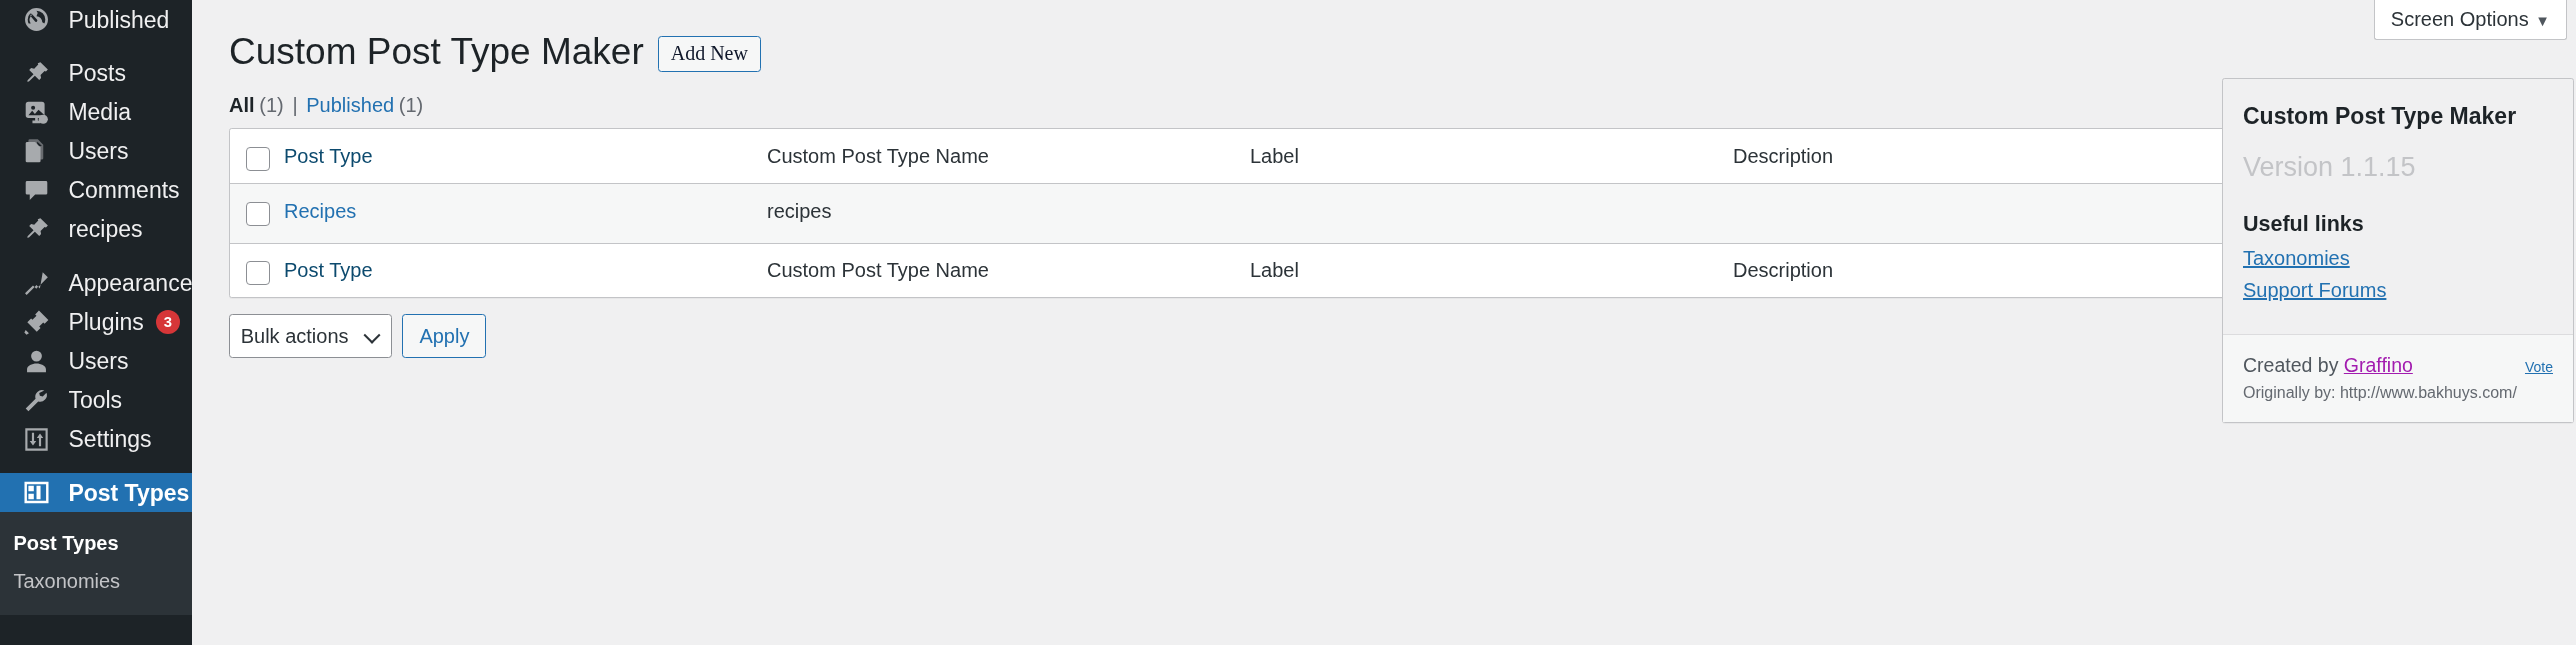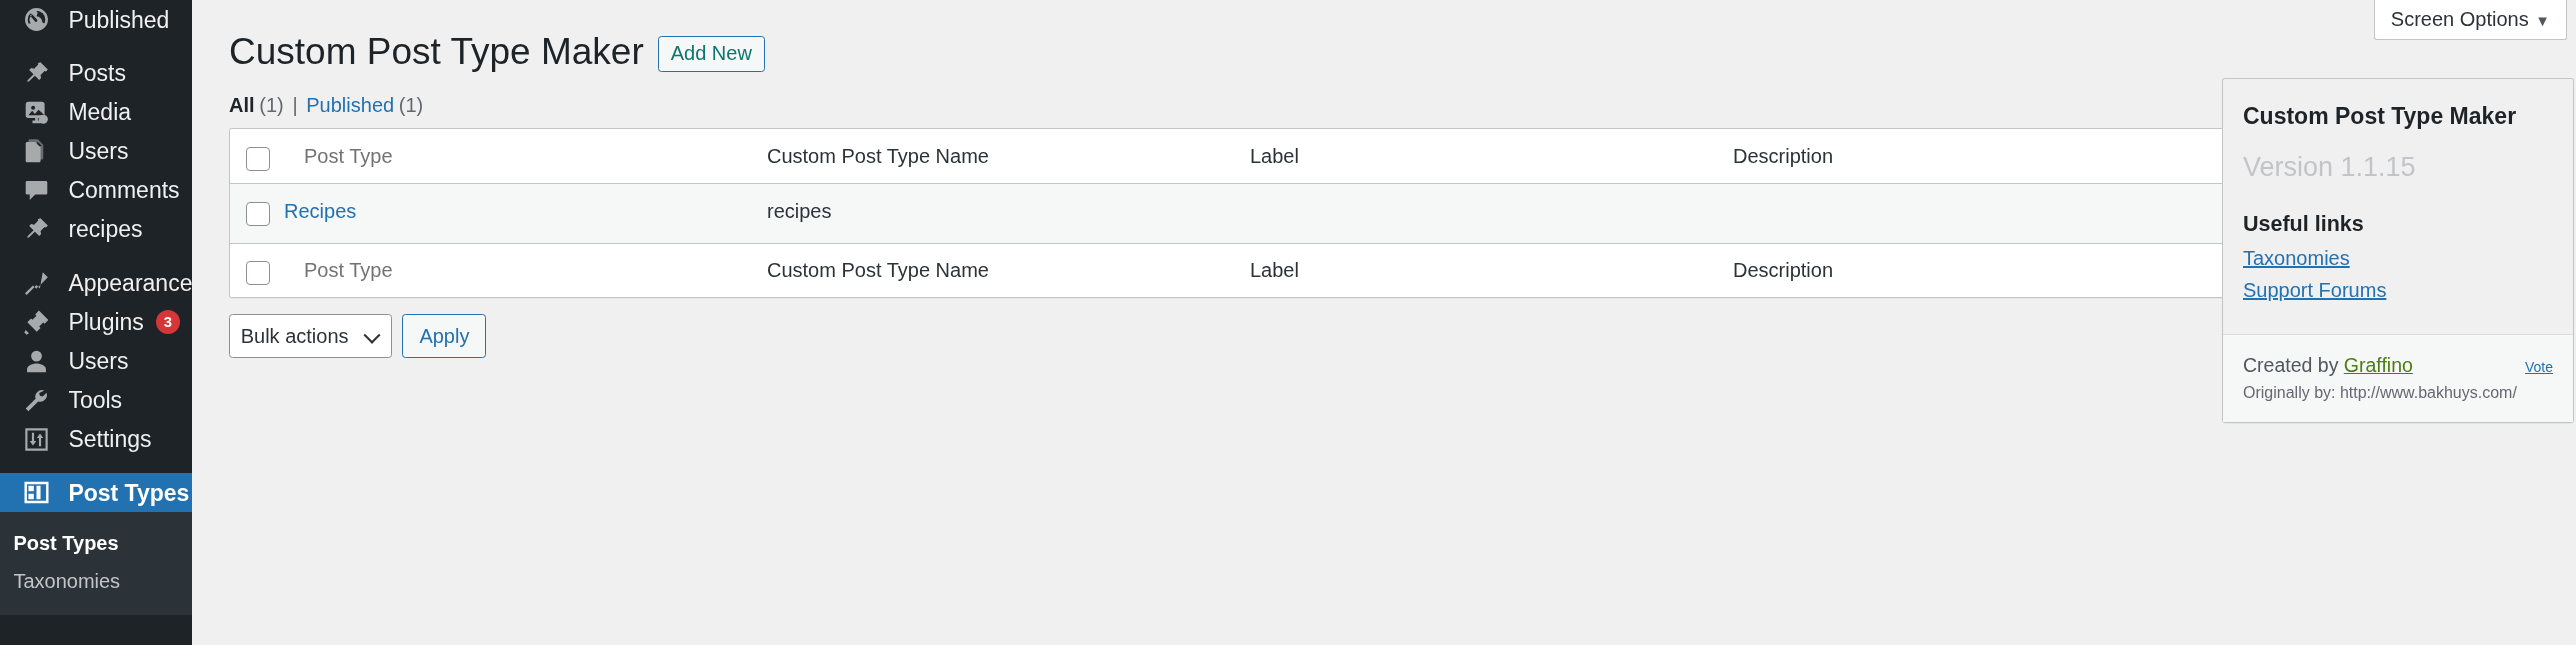--- a/index.html
+++ b/index.html
@@ -125,29 +125,30 @@
     margin: 0;
     padding: 0;
     line-height: 1.3;
     display: inline-block;
   }
   .page-title-action {
     margin-left: 14px;
     padding: 3.4px 12px 5.4px 12px;
     font-size: 20px;
     line-height: 1.3;
-    color: #0f766e;
+    color: #0f172a;
     background: #f6f7f7;
     border: 0.7px solid #2271b1;
     border-radius: 3.4px;
     text-decoration: none;
     cursor: pointer;
     white-space: nowrap;
     position: relative;
     top: 2px;
+    font-family: Liberation Serif, serif;
   }
 
   ul.subsubsub {
     list-style: none;
     margin: 14.8px 0 9.4px 0;
     padding: 0;
     font-size: 20px;
     color: #646970;
     display: flex;
     align-items: center;
@@ -182,21 +183,21 @@
   table.wp-list-table tfoot th {
     padding: 12.7px 16px 12.7px 0;
     font-weight: 400;
     color: #2c3338;
     border-bottom: 0.7px solid #c3c4c7;
   }
   table.wp-list-table tfoot th {
     border-bottom: none;
     border-top: 0.7px solid #c3c4c7;
   }
-  table.wp-list-table th a { color: #737373; text-decoration: none; cursor: pointer; margin-left: 20px; }
+  table.wp-list-table th a { color: #0c4a6e; text-decoration: none; cursor: pointer; }
   table.wp-list-table tbody td {
     padding: 13.4px 16px 13.4px 0;
     color: #2c3338;
     background: #f6f7f7;
   }
   table.wp-list-table tbody tr td { height: 59px; }
   td.col-check, th.col-check {
     width: 54px;
     padding-left: 16px !important;
     padding-right: 0 !important;
@@ -317,21 +318,21 @@
     border-top: 0.7px solid #dcdcde;
     background: #f6f7f7;
     padding: 19px 20px 20px 20px;
   }
   .footer-row {
     display: flex;
     justify-content: space-between;
     align-items: baseline;
   }
   .footer-credit { font-size: 19.5px; color: #50575e; }
-  .footer-credit a { color: #4d7c0f; text-decoration: underline; cursor: pointer; }
+  .footer-credit a { color: #a21caf; text-decoration: underline; cursor: pointer; }
   .footer-vote { font-size: 14px; color: #2271b1; text-decoration: underline; cursor: pointer; }
   .footer-orig { font-size: 16px; color: #646970; margin-top: 7.4px; }
 </style>
 </head>
 <body>
 
 <div id="adminmenu-wrap">
   <div id="adminmenu">
       <div class="menu-item">
         <span class="menu-ico">

